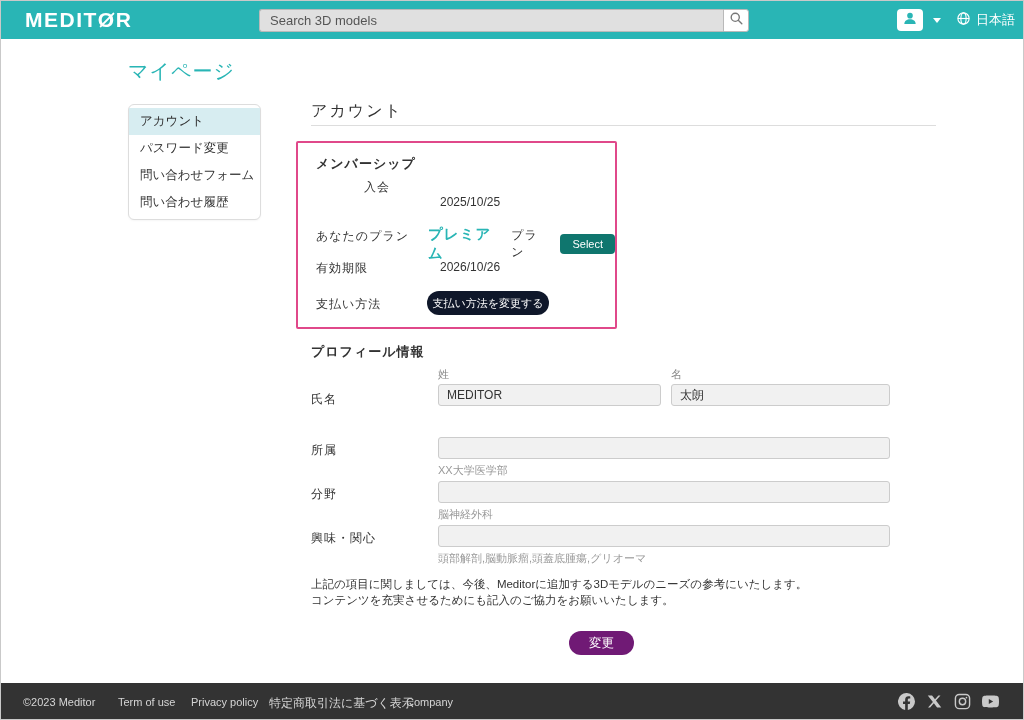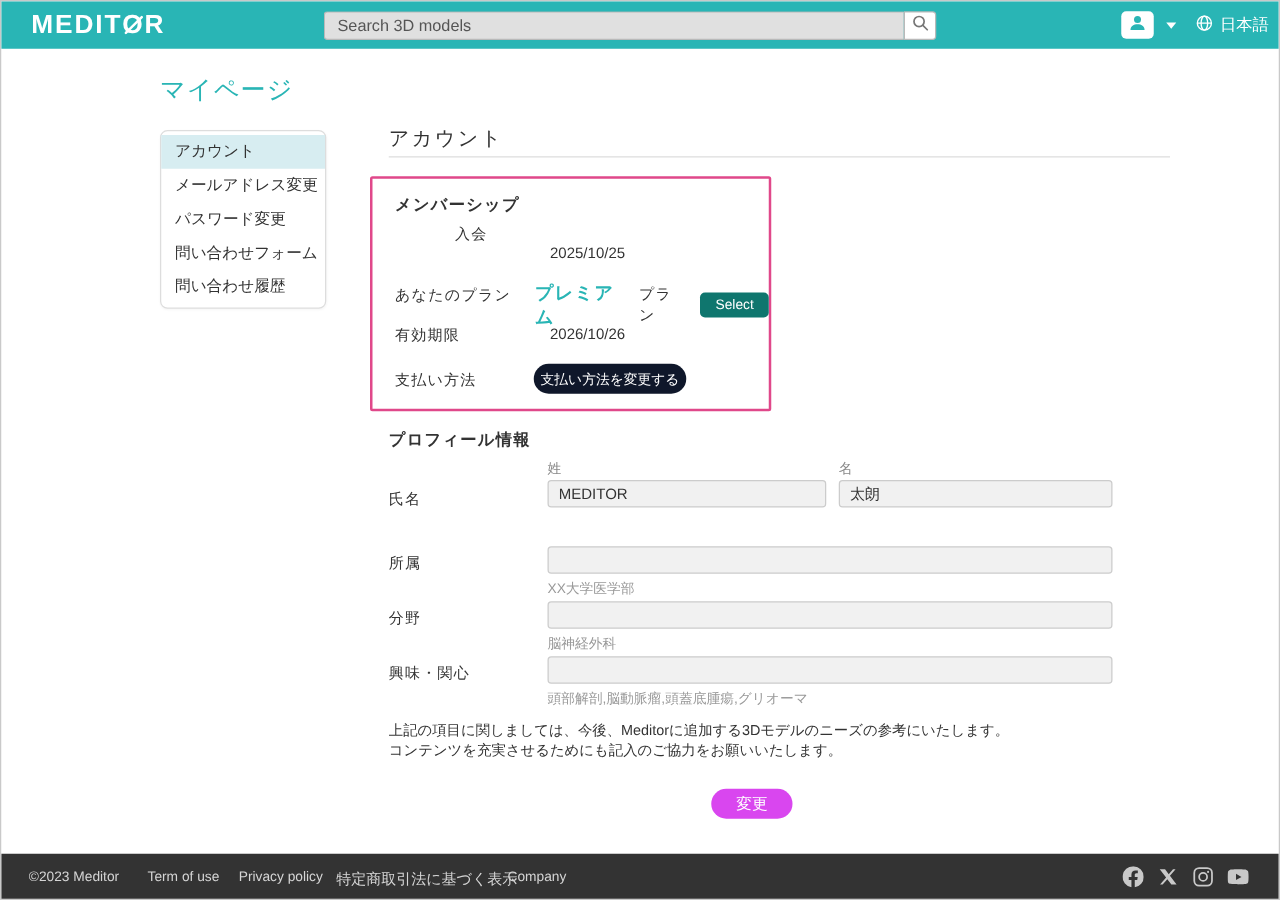--- a/index.html
+++ b/index.html
@@ -40,21 +40,21 @@
   .plan-suffix { color:#333; font-size:12px; margin-left:5px; letter-spacing:1px; }
   .select-btn { margin-left:10px; background:#0f766e; color:#fff; border:none; border-radius:4px; font-size:11px; font-weight:normal; padding:4px 12px; cursor:pointer; font-family:inherit; }
   .pay-btn { position:absolute; left:129px; top:148px; width:122px; height:24px; background:#0f172a; color:#fff; border:none; border-radius:12px; font-size:11px; cursor:pointer; font-family:inherit; }
 
   .profile-title { position:absolute; left:310px; top:342px; font-size:13px; font-weight:bold; color:#333; letter-spacing:1px; }
   .form-label { position:absolute; left:310px; font-size:12px; color:#333; letter-spacing:1px; }
   .mini-label { position:absolute; font-size:11px; color:#888; }
   .t-input { position:absolute; height:22px; background:#f1f1f1; border:1px solid #ccc; border-radius:3px; padding:0 8px; font-size:12px; color:#333; font-family:inherit; outline:none; }
   .hint { position:absolute; font-size:11px; color:#999; }
   .note { position:absolute; left:310px; font-size:11.5px; color:#333; }
-  .submit-btn { position:absolute; left:568px; top:630px; width:65px; height:24px; background:#d946ef; color:#fff; border:none; border-radius:12px; font-size:12.5px; cursor:pointer; font-family:inherit; }
+  .submit-btn { position:absolute; left:568px; top:630px; width:65px; height:24px; background:#701a75; color:#fff; border:none; border-radius:12px; font-size:12.5px; cursor:pointer; font-family:inherit; }
 
   
   .footer { position:absolute; left:0; top:682px; width:100%; height:37px; background:#333; }
   .f-item { position:absolute; top:13px; font-size:11px; color:#d5d5d5; cursor:pointer; white-space:nowrap; }
   .f-copy { left:22px; cursor:default; }
   .f-l0 { left:117px; } .f-l1 { left:190px; } .f-l2 { left:268px; font-size:12px; top:12px; } .f-l3 { left:405px; }
   .socials { position:absolute; right:24px; top:10px; display:flex; align-items:center; gap:11px; }
   .soc { width:17px; height:17px; display:flex; align-items:center; justify-content:center; cursor:pointer; }
 </style>
 </head>
@@ -98,21 +98,20 @@
           </svg>
       </span>
       <span>日本語</span>
     </div>
   </div>
 
   <div class="page-title">マイページ</div>
 
   <div class="sidebar">
     <div class="side-item active">アカウント</div>
-    <div class="side-item">メールアドレス変更</div>
     <div class="side-item">パスワード変更</div>
     <div class="side-item">問い合わせフォーム</div>
     <div class="side-item">問い合わせ履歴</div>
   </div>
 
   <div class="section-title">アカウント</div>
   <div class="section-rule"></div>
 
   <div class="membership">
     <div class="mem-title">メンバーシップ</div>

